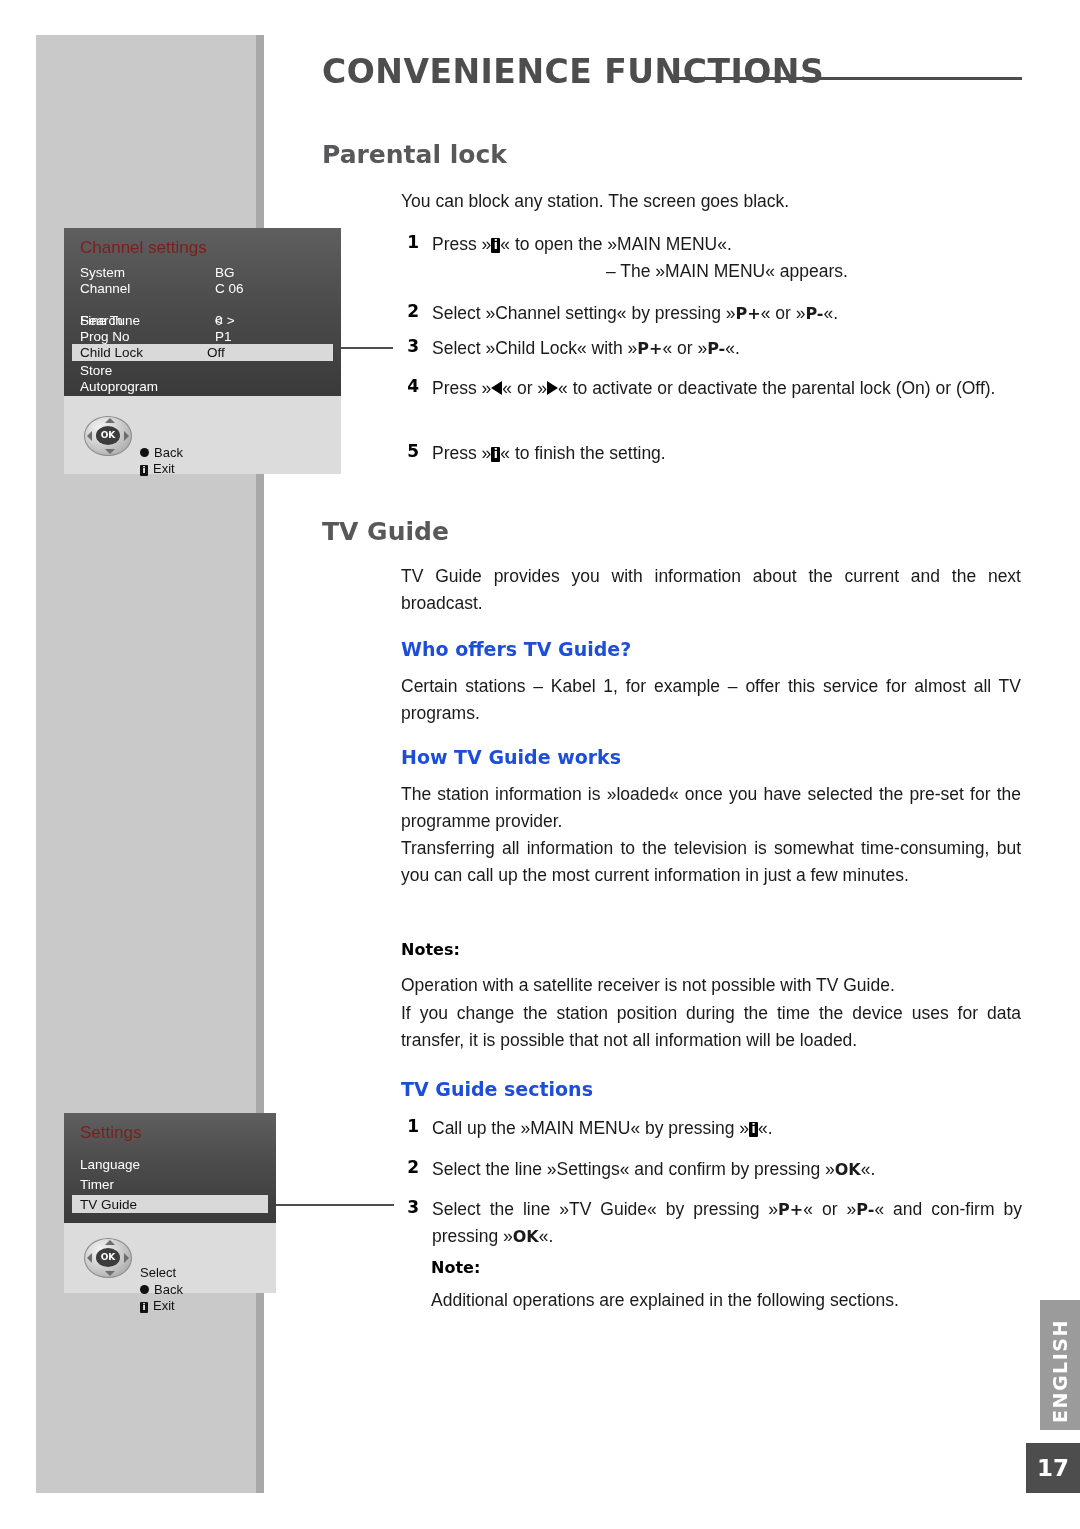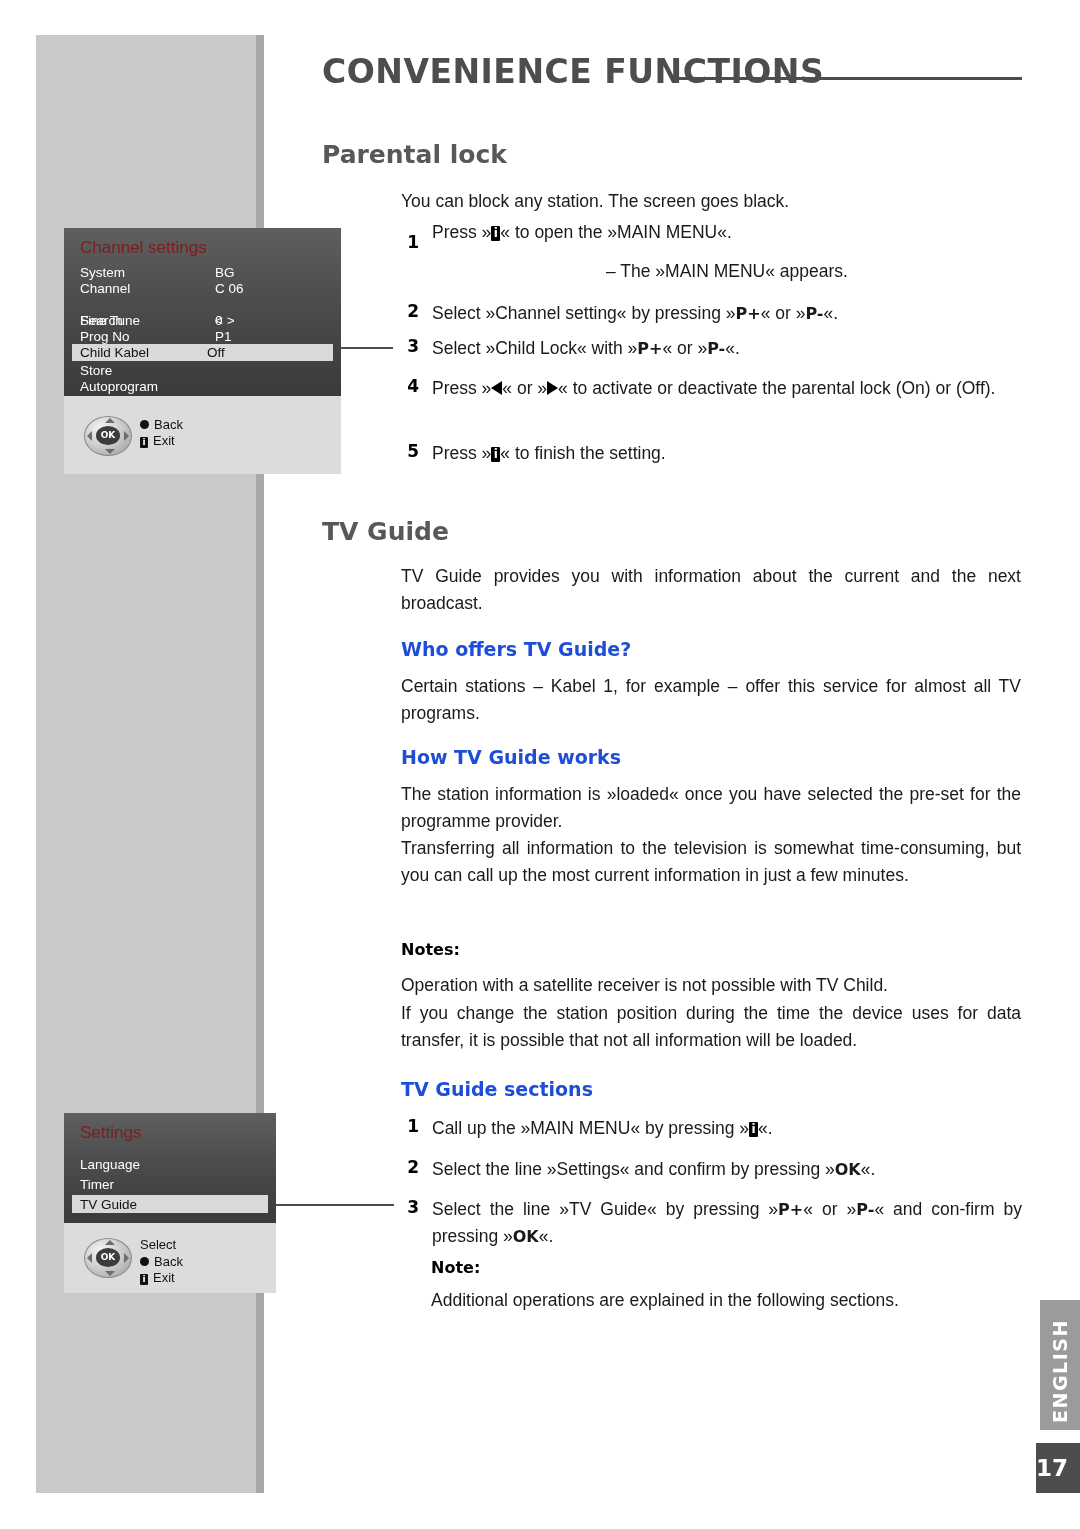--- a/index.html
+++ b/index.html
@@ -243,20 +243,21 @@
     border-top: 5px solid transparent;
     border-bottom: 5px solid transparent;
     border-left: 5px solid #6d6d6d;
   }
   .legend {
     position: absolute;
     font-family: "Liberation Sans", sans-serif;
     font-size: 13px;
     color: #111;
     white-space: nowrap;
+    margin-top: 28px;
   }
   .dot {
     display: inline-block;
     width: 9px; height: 9px;
     border-radius: 50%;
     background: #111;
     margin-right: 5px;
     vertical-align: 0px;
   }
   .iglyph2 {
@@ -301,28 +302,28 @@
     color: #fff;
     font-family: "DejaVu Sans", sans-serif;
     font-weight: bold;
     font-size: 19px;
     letter-spacing: 1.5px;
   }
   .page-num {
     position: absolute;
     right: 0;
     top: 1443px;
-    width: 44px;
+    width: 54px;
     height: 50px;
     background: #4d4d4d;
     color: #fff;
     font-family: "DejaVu Sans", sans-serif;
     font-weight: bold;
     font-size: 23px;
-    text-align: left;
+    text-align: center;
     line-height: 50px;
   }
 </style>
 </head>
 <body>
 
 <div class="page">
 
   <div class="left-band"></div>
   <div class="left-band-dark"></div>
@@ -330,21 +331,21 @@
   <div class="header">
     <span class="header-title">CONVENIENCE FUNCTIONS</span>
   </div>
   <div class="header-rule"></div>
 
   <div class="h1" style="left:322px; top:140px;">Parental lock</div>
 
   <div class="para nojust" style="left:401px; top:188px; width:620px;">You can block any station. The screen goes black.</div>
 
   <div class="step-num" style="left:397px; top:232px;">1</div>
-  <div class="step-txt" style="left:432px; top:219px; width:590px;">Press »<span class="infoglyph">i</span>« to open the »MAIN MENU«.</div>
+  <div class="step-txt" style="left:432px; top:231px; width:590px;">Press »<span class="infoglyph">i</span>« to open the »MAIN MENU«.</div>
   <div class="step-txt" style="left:432px; top:258px; width:590px;text-align:center;">– The »MAIN MENU« appears.</div>
 
   <div class="step-num" style="left:397px; top:301px;">2</div>
   <div class="step-txt" style="left:432px; top:300px; width:600px;">Select »Channel setting« by pressing »<b class="key">P+</b>« or »<b class="key">P-</b>«.</div>
 
   <div class="step-num" style="left:397px; top:336px;">3</div>
   <div class="step-txt" style="left:432px; top:335px; width:600px;">Select »Child Lock« with »<b class="key">P+</b>« or »<b class="key">P-</b>«.</div>
 
   <div class="step-num" style="left:397px; top:376px;">4</div>
   <div class="step-txt just" style="left:432px; top:375px; width:590px;">Press »<span class="arrowL"></span>« or »<span class="arrowR"></span>« to activate or deactivate the parental lock (On) or (Off).</div>
@@ -371,21 +372,21 @@
     <div class="osd-row" style="left:16px; top:85px;">
       <span>Fine Tune</span>
       <span class="val" style="left:135px; top:0;">0</span>
     </div>
     <div class="osd-row" style="left:16px; top:101px;">
       <span>Prog No</span>
       <span class="val" style="left:135px; top:0;">P1</span>
     </div>
 
     <div class="osd-hl" style="left:8px; top:116px; width:261px; height:17px;">
-      <span style="left:8px; top:1px;">Child Kabel</span>
+      <span style="left:8px; top:1px;">Child Lock</span>
       <span style="left:135px; top:1px;">Off</span>
     </div>
 
     <div class="osd-row" style="left:16px; top:135px;">
       <span>Store</span>
     </div>
     <div class="osd-row" style="left:16px; top:151px;">
       <span>Autoprogram</span>
     </div>
 
@@ -412,21 +413,21 @@
   <div class="para" style="left:401px; top:563px; width:620px;">TV Guide provides you with information about the current and the next broadcast.</div>
 
   <div class="h2" style="left:401px; top:638px;">Who offers TV Guide?</div>
   <div class="para" style="left:401px; top:673px; width:620px;">Certain stations – Kabel 1, for example – offer this service for almost all TV programs.</div>
 
   <div class="h2" style="left:401px; top:746px;">How TV Guide works</div>
   <div class="para" style="left:401px; top:781px; width:620px;">The station information is »loaded« once you have selected the pre-set for the programme provider.</div>
   <div class="para" style="left:401px; top:835px; width:620px;">Transferring all information to the television is somewhat time-consuming, but you can call up the most current information in just a few minutes.</div>
 
   <div class="h3" style="left:401px; top:940px;">Notes:</div>
-  <div class="para nojust" style="left:401px; top:972px; width:620px;">Operation with a satellite receiver is not possible with TV Child.</div>
+  <div class="para nojust" style="left:401px; top:972px; width:620px;">Operation with a satellite receiver is not possible with TV Guide.</div>
   <div class="para" style="left:401px; top:1000px; width:620px;">If you change the station position during the time the device uses for data transfer, it is possible that not all information will be loaded.</div>
 
   <div class="h2" style="left:401px; top:1078px;">TV Guide sections</div>
 
   <div class="step-num" style="left:397px; top:1116px;">1</div>
   <div class="step-txt" style="left:432px; top:1115px; width:590px;">Call up the »MAIN MENU« by pressing »<span class="infoglyph">i</span>«.</div>
 
   <div class="step-num" style="left:397px; top:1157px;">2</div>
   <div class="step-txt" style="left:432px; top:1156px; width:590px;">Select the line »Settings« and confirm by pressing »<b class="key">OK</b>«.</div>
 

